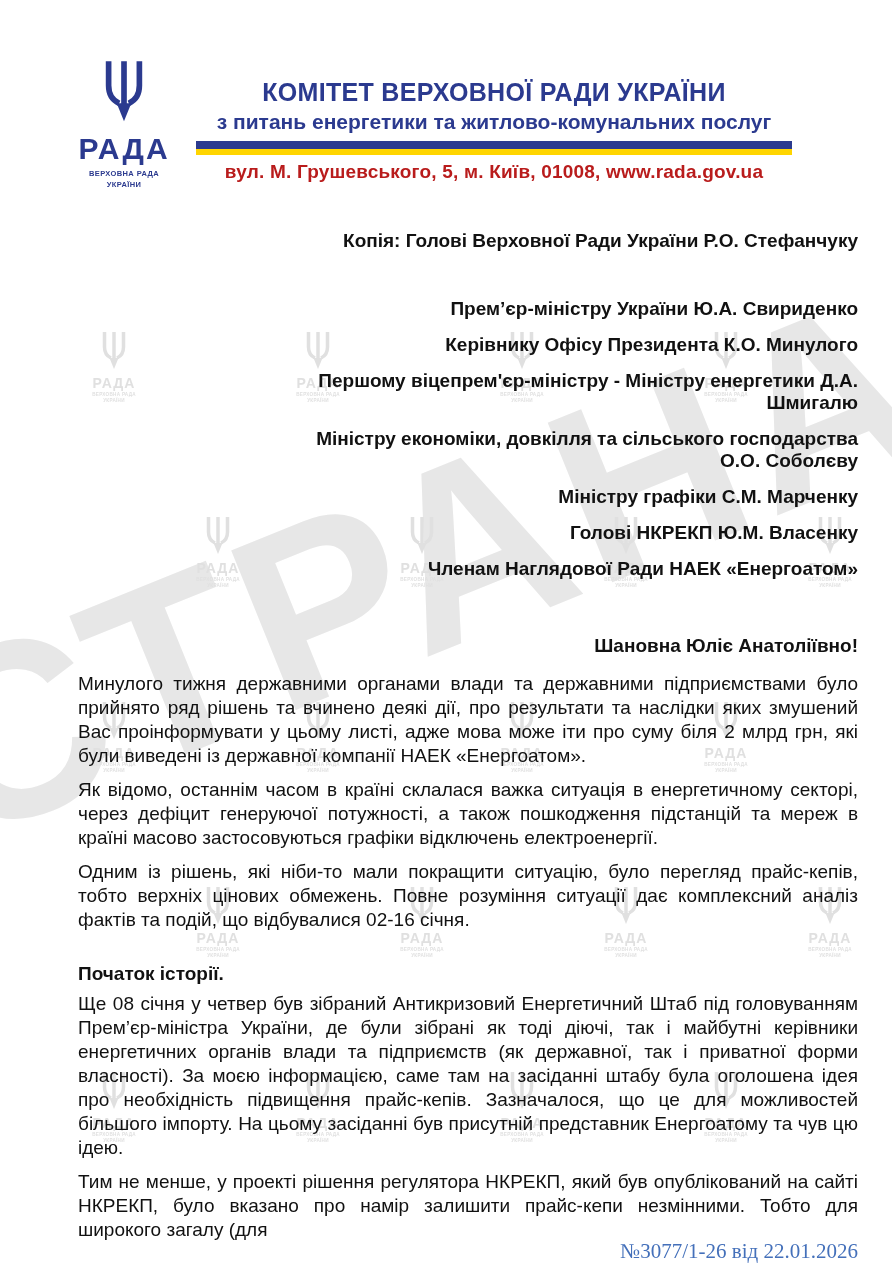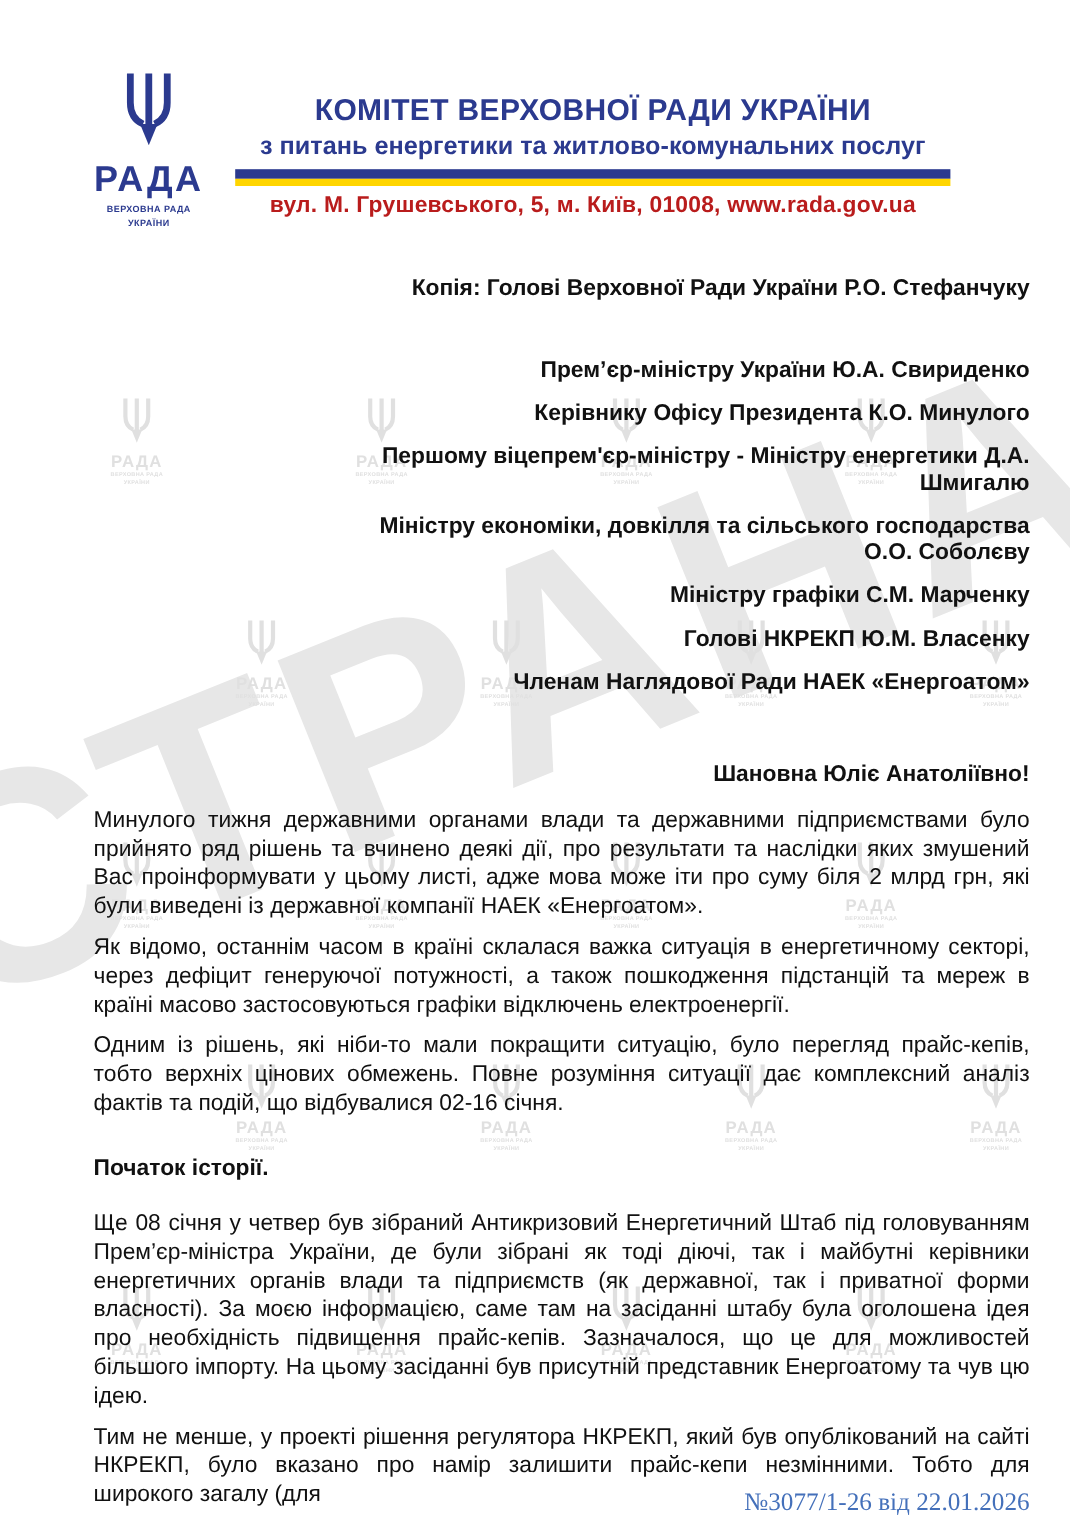--- a/index.html
+++ b/index.html
@@ -33,21 +33,21 @@
   .head-addr{font-size:19px;font-weight:bold;margin-top:6px;color:#b91c1c;letter-spacing:.2px;}
   .recipients{
     position:absolute;top:230px;right:34px;width:586px;
     text-align:right;font-weight:bold;font-size:19px;line-height:22px;
   }
   .recipient{margin-bottom:14px;}
   .recipient:first-child{margin-bottom:46px;}
   .letter{position:absolute;top:634px;left:78px;right:34px;}
   .salutation{text-align:right;font-weight:bold;font-size:19px;line-height:24px;margin:0 0 14px 0;}
   .para{font-size:19px;line-height:24px;text-align:justify;margin:0 0 10px 0;}
-  .section-heading{font-size:19px;line-height:24px;font-weight:bold;margin:30px 0 22px 0;}
+  .section-heading{font-size:19px;line-height:24px;font-weight:bold;margin:30px 0 6px 0;}
   .doc-ref{
     position:absolute;right:34px;bottom:16px;
     font-family:"Liberation Serif",serif;font-size:21px;color:#4470ba;text-align:center;
   }
 </style>
 </head>
 <body>
 
 <div class="page">
 

